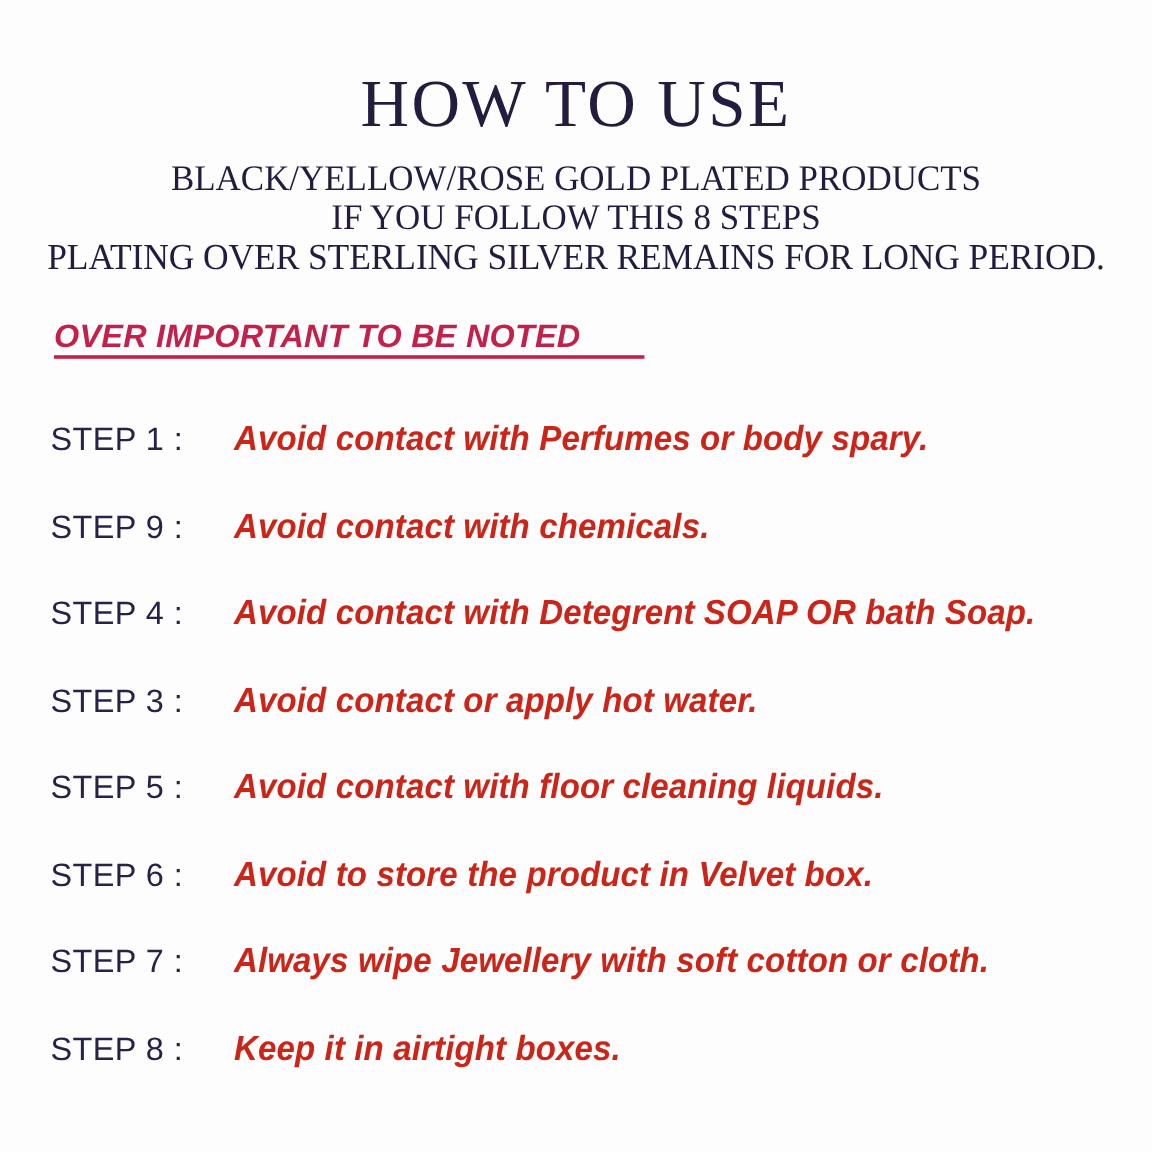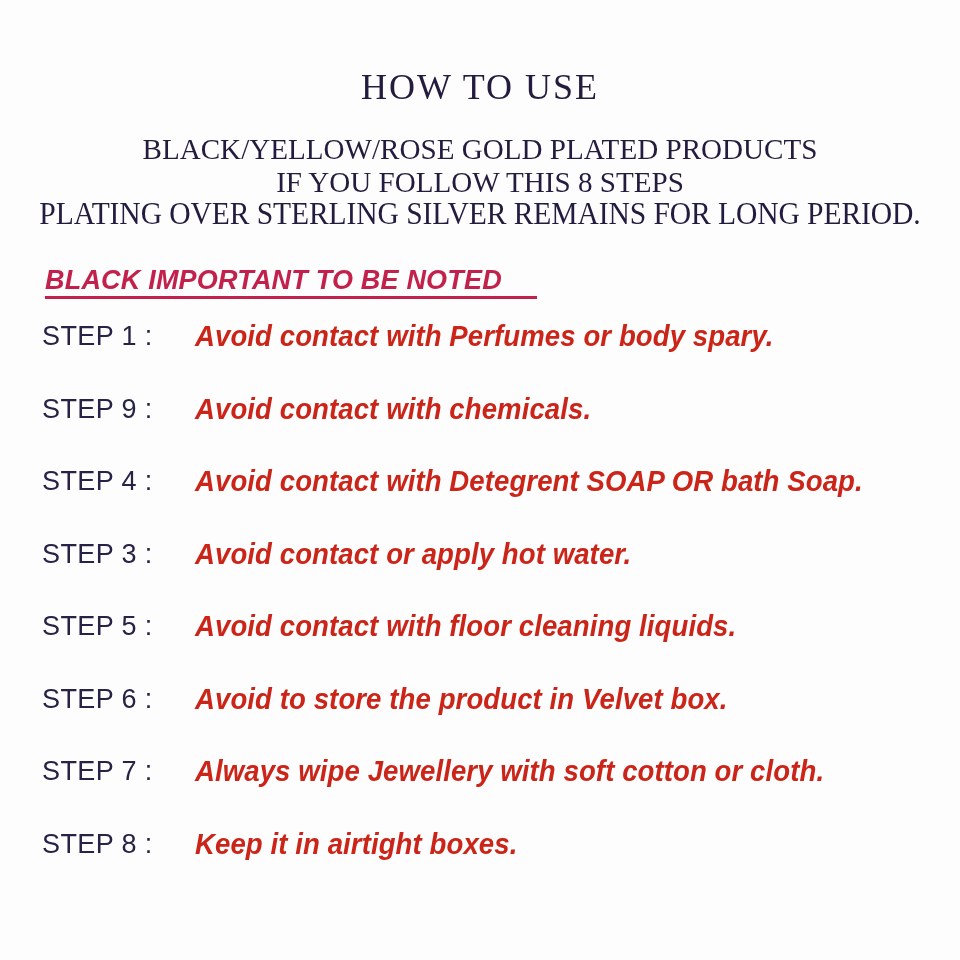--- a/index.html
+++ b/index.html
@@ -25,21 +25,21 @@
   .header-block {
     position: absolute;
     top: 62px;
     left: 0;
     width: 960px;
     text-align: center;
   }
 
   .main-title {
     font-family: "Liberation Serif", serif;
-    font-size: 36px;
+    font-size: 56px;
     line-height: 50px;
     letter-spacing: 2px;
     color: #241c3f;
     font-weight: 400;
     margin: 0;
     white-space: nowrap;
   }
 
   .subtitle-lines {
     margin-top: 20px;
@@ -79,21 +79,21 @@
     top: 296px;
     left: 45px;
     width: 492px;
     height: 3px;
     background: #c2214b;
   }
 
   
   .steps {
     position: absolute;
-    top: 320px;
+    top: 350px;
     left: 0;
     width: 769px;
   }
 
   .step-row {
     position: relative;
     height: 72.5px;
     white-space: nowrap;
   }
 
@@ -132,21 +132,21 @@
   <div class="header-block">
     <div class="main-title">HOW TO USE</div>
 
     <div class="subtitle-lines">
       <div class="subtitle-line l1">BLACK/YELLOW/ROSE GOLD PLATED PRODUCTS</div>
       <div class="subtitle-line l2">IF YOU FOLLOW THIS 8 STEPS</div>
       <div class="subtitle-line l3">PLATING OVER STERLING SILVER REMAINS FOR LONG PERIOD.</div>
     </div>
   </div>
 
-  <div class="notice-heading">BLACK IMPORTANT TO BE NOTED</div>
+  <div class="notice-heading">OVER IMPORTANT TO BE NOTED</div>
   <div class="notice-underline"></div>
 
   <div class="steps">
 
     <div class="step-row">
       <span class="step-label">STEP 1 :</span>
       <span class="step-text">Avoid contact with Perfumes or body spary.</span>
     </div>
 
     <div class="step-row">

